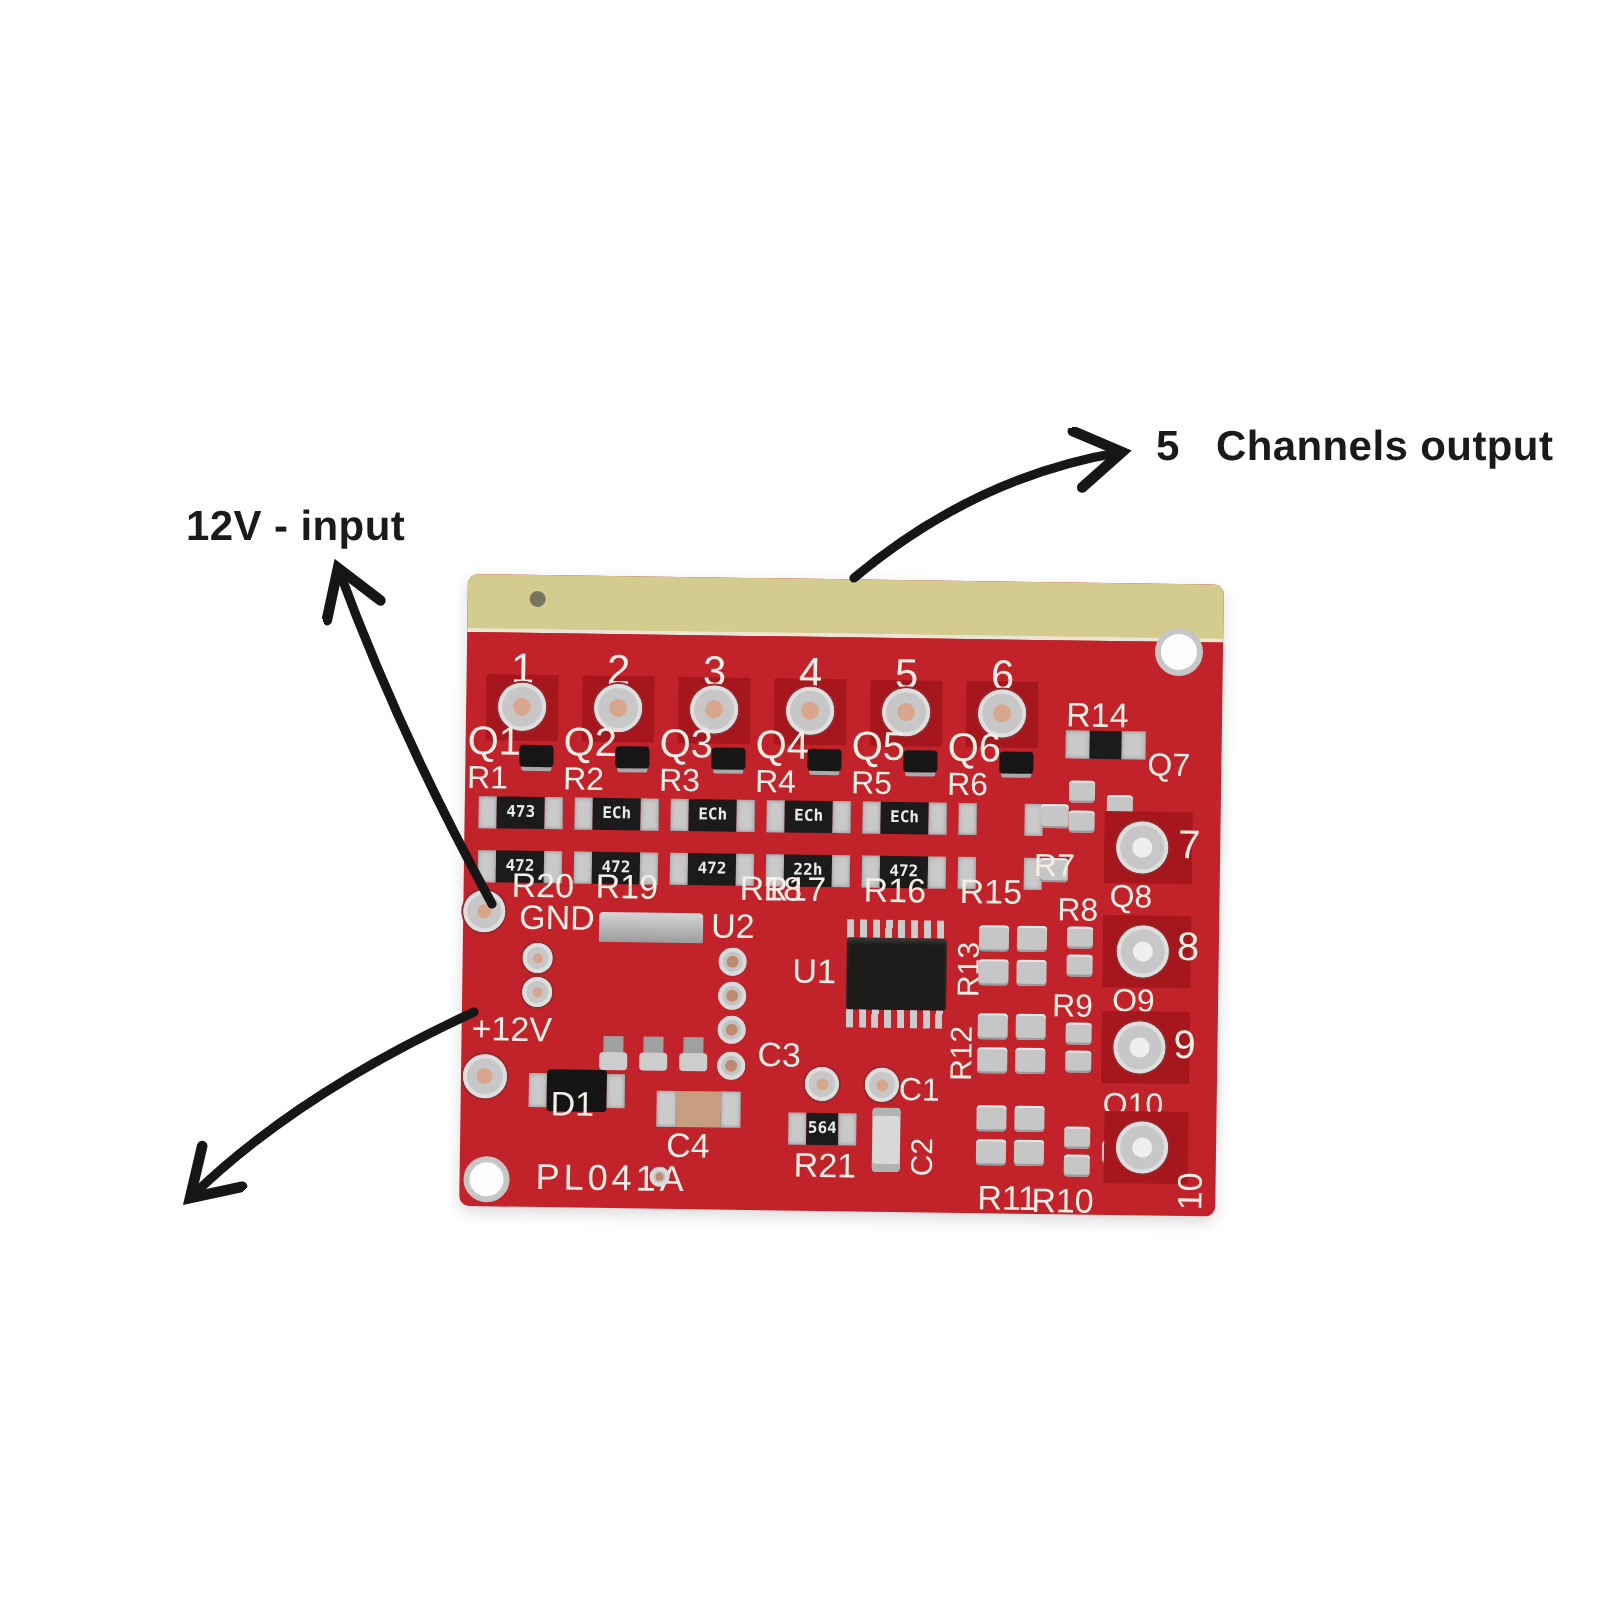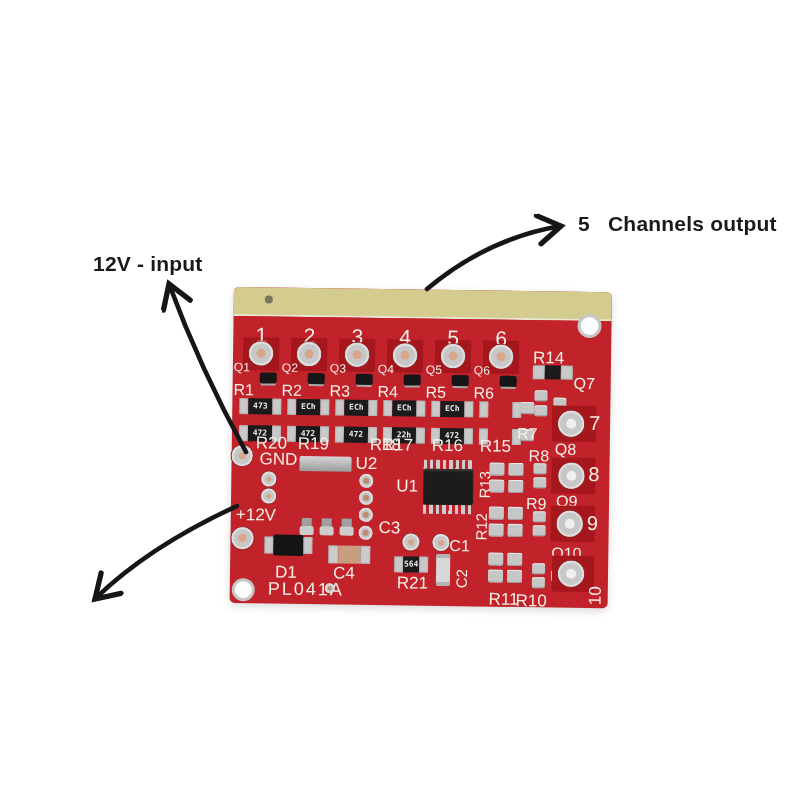--- a/index.html
+++ b/index.html
@@ -24,21 +24,21 @@
   .pad .hole{position:absolute;left:50%;top:50%;transform:translate(-50%,-50%);
              width:38%;height:38%;border-radius:50%;background:#d7a68c;}
   .pad.whitehole .hole{background:#efefef;}
   .spad{position:absolute;background:#c6c6c6;border-radius:2px;box-shadow:inset 0 1px 0 #ebebeb,inset 0 -1px 0 #9a9a9a;}
   .darkpatch{position:absolute;background:#a5161d;}
 
   .ch{position:absolute;top:0;width:56px;height:170px;}
   .ch-num{position:absolute;left:0;top:36px;width:56px;text-align:center;font-size:21px;color:#f3efe6;}
   .ch-padbg{position:absolute;left:10px;top:50px;width:36px;height:33px;background:#a5161d;}
   .ch-pad{left:16px;top:54px;width:24px;height:24px;}
-  .ch-q{position:absolute;left:1px;top:73px;font-size:12px;color:#f3efe6;}
+  .ch-q{position:absolute;left:1px;top:73px;font-size:20px;color:#f3efe6;}
   .ch-tr{position:absolute;left:27px;top:85px;width:17px;height:11px;background:#161616;border-radius:2px;
          box-shadow:0 3px 0 -1px #a9a9a9;}
   .ch-r{position:absolute;left:1px;top:94px;font-size:16px;color:#f3efe6;}
   .res{position:absolute;display:flex;height:16px;}
   .res .cap{width:9px;background:#c9c9c9;box-shadow:inset 0 0 2px #8a8a8a;}
   .res .bdy{flex:1;background:#1b1b1b;color:#eaeaea;font-size:8px;line-height:16px;text-align:center;
             font-family:"DejaVu Sans Mono",monospace;}
   .res.bare .bdy{background:transparent;color:transparent;}
   .res.row1{left:7px;top:111px;width:42px;}
   .res.row2{left:7px;top:138px;width:42px;}
@@ -293,21 +293,21 @@
         <i class="cap"></i>
         <i class="mid"></i>
         <i class="cap"></i>
       </div>
     <span class="silk s17" style="left:103px;top:276px;">C4</span>
     <div class="d1">
         <i class="cap"></i>
         <i class="bdy"></i>
         <i class="cap"></i>
       </div>
-    <span class="silk s17" style="left:45px;top:276px;">D1</span>
+    <span class="silk s17" style="left:45px;top:256px;">D1</span>
     <span class="silk s18" style="left:38px;top:292px;letter-spacing:2px;">PL041A</span>
     <div class="via" style="left:95px;top:295px;width:10px;height:10px;">
         <i class="hole" style="width:4px;height:4px;"></i>
       </div>
 
     <span class="silk s17" style="left:300px;top:58px;">R14</span>
     <div class="res" style="left:300px;top:74px;width:40px;height:14px;">
         <i class="cap" style="width:12px;"></i>
         <b class="bdy"></b>
         <i class="cap" style="width:12px;"></i>

